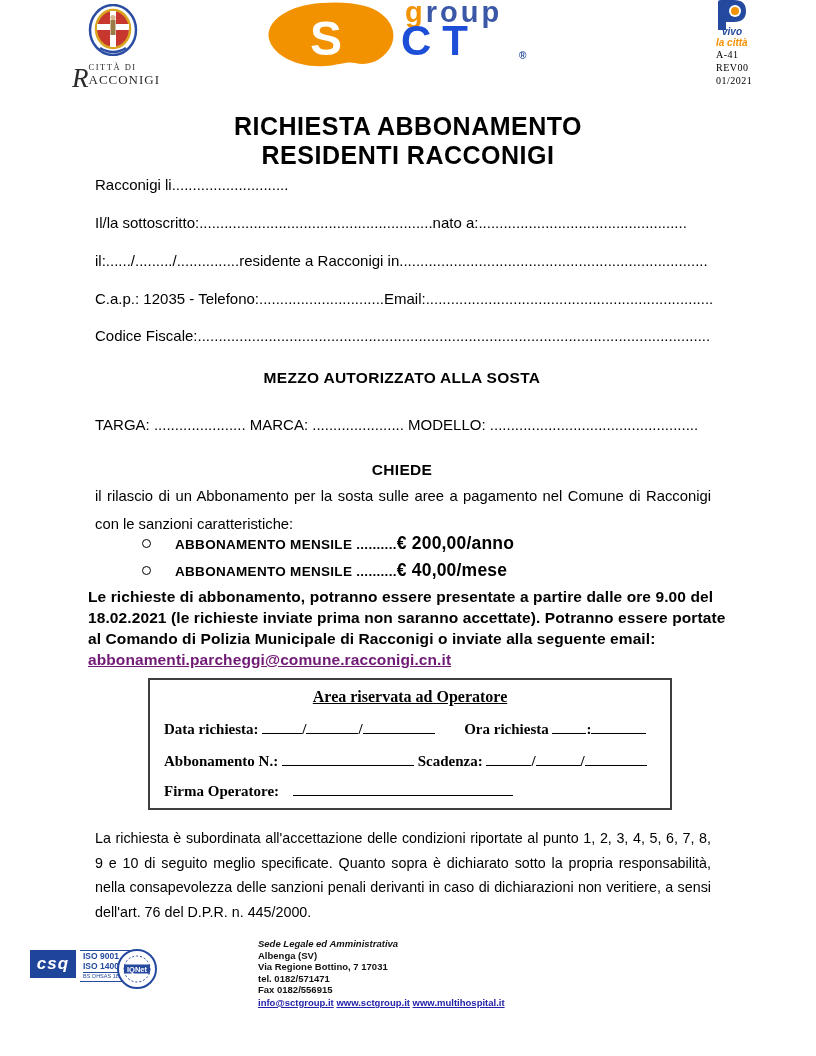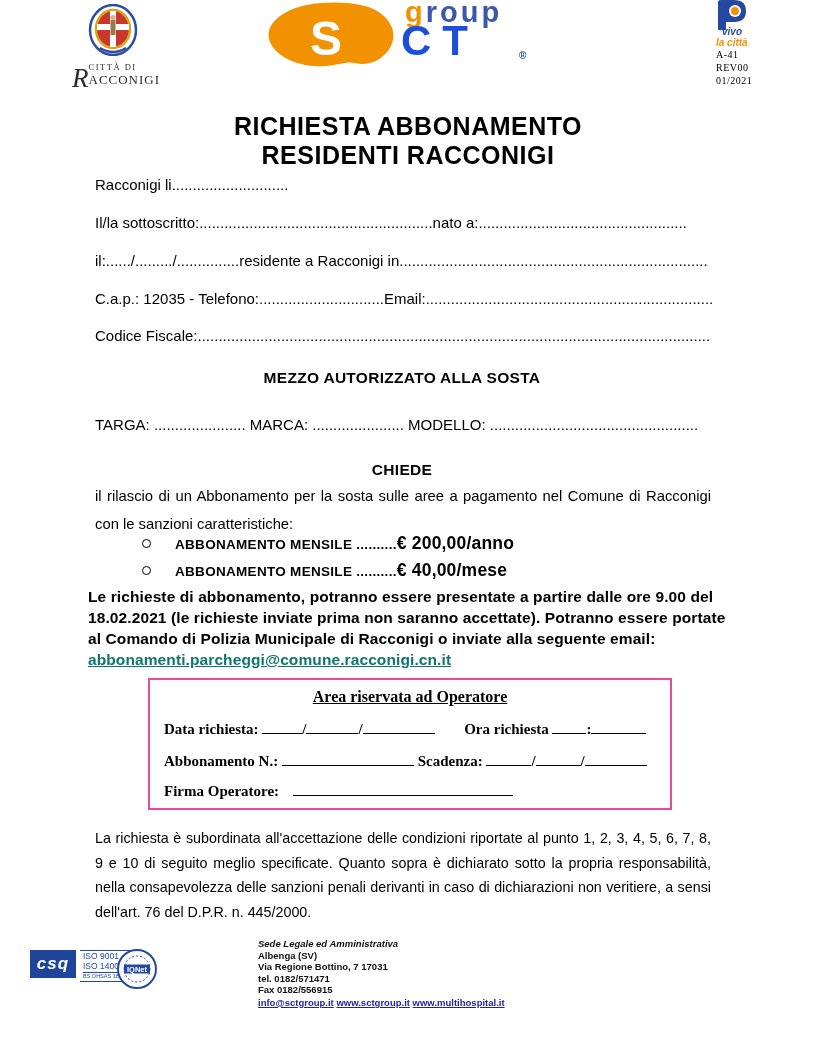--- a/index.html
+++ b/index.html
@@ -38,39 +38,39 @@
   .l-vehicle{top:416px}
   .intro { position:absolute; left:95px; top:482px; width:616px; font-size:14.8px; line-height:28px; text-align:justify; }
   
   .option-row { position:absolute; left:142px; display:flex; align-items:baseline; }
   .o1{top:533px} .o2{top:560px}
   .bullet-o { width:7px; height:7px; border:1.3px solid #000; border-radius:50%; margin-right:24px; align-self:center; }
   .option-label { font-size:13.5px; font-weight:bold; letter-spacing:0.3px; }
   .option-price { font-size:17.5px; font-weight:bold; letter-spacing:0.2px; }
   
   .notice { position:absolute; left:88px; top:586px; width:654px; font-size:15.5px; font-weight:bold; line-height:21px; letter-spacing:0.1px; }
-  .notice a { color:#0f766e; }
-  
-  .op-box { position:absolute; left:148px; top:678px; width:520px; height:128px; border:2px solid #ec4899;
+  .notice a { color:#701a75; }
+  
+  .op-box { position:absolute; left:148px; top:678px; width:520px; height:128px; border:2px solid #404040;
     font-family:"Liberation Serif", serif; font-weight:bold; font-size:15px; }
   .op-title { position:absolute; left:0; top:8px; width:100%; text-align:center; font-size:16px; text-decoration:underline; }
   .op-row { position:absolute; left:14px; white-space:nowrap; }
   .r1{top:40px} .r2{top:72px} .r3{top:102px}
   .op-line { display:inline-block; border-bottom:1.8px solid #000; height:13px; }
   .w40{width:40px}.w52{width:52px}.w72{width:72px}.w34{width:34px}.w55{width:55px}
   .w132{width:132px}.w45{width:45px}.w62{width:62px}.w220{width:220px}
   .op-gap { display:inline-block; width:22px; }
   
   .conditions { position:absolute; left:95px; top:826px; width:616px; font-size:14.3px; line-height:24.5px; text-align:justify; }
   
   .csq-logo { position:absolute; left:30px; top:950px; display:flex; align-items:flex-start; }
   .csq-box { width:46px; height:28px; background:#1F459B; color:#fff; font-weight:bold; font-style:italic;
     font-size:17px; display:flex; align-items:center; justify-content:center; letter-spacing:1px; }
   .csq-iso { margin-left:4px; color:#24499E; border-top:1px solid #24499E; border-bottom:1px solid #24499E; padding:1px 3px; }
-  .csq-iso-line { font-size:8.5px; font-weight:normal; line-height:9.5px; }
+  .csq-iso-line { font-size:8.5px; font-weight:bold; line-height:9.5px; }
   .csq-iso-sub { font-size:5.5px; line-height:7px; border-top:1px solid #24499E; margin-top:1px; }
   .iqnet-logo { position:absolute; left:116px; top:948px; }
   .footer-address { position:absolute; left:258px; top:938px; width:284px; text-align:left;
     font-size:9.5px; font-weight:bold; line-height:11.6px; color:#111; }
   .footer-address .it { font-style:italic; }
   .footer-links { margin-top:1px; }
   .footer-links a { color:#2323AA; text-decoration:underline; font-weight:bold; }
 </style>
 </head>
 <body>

